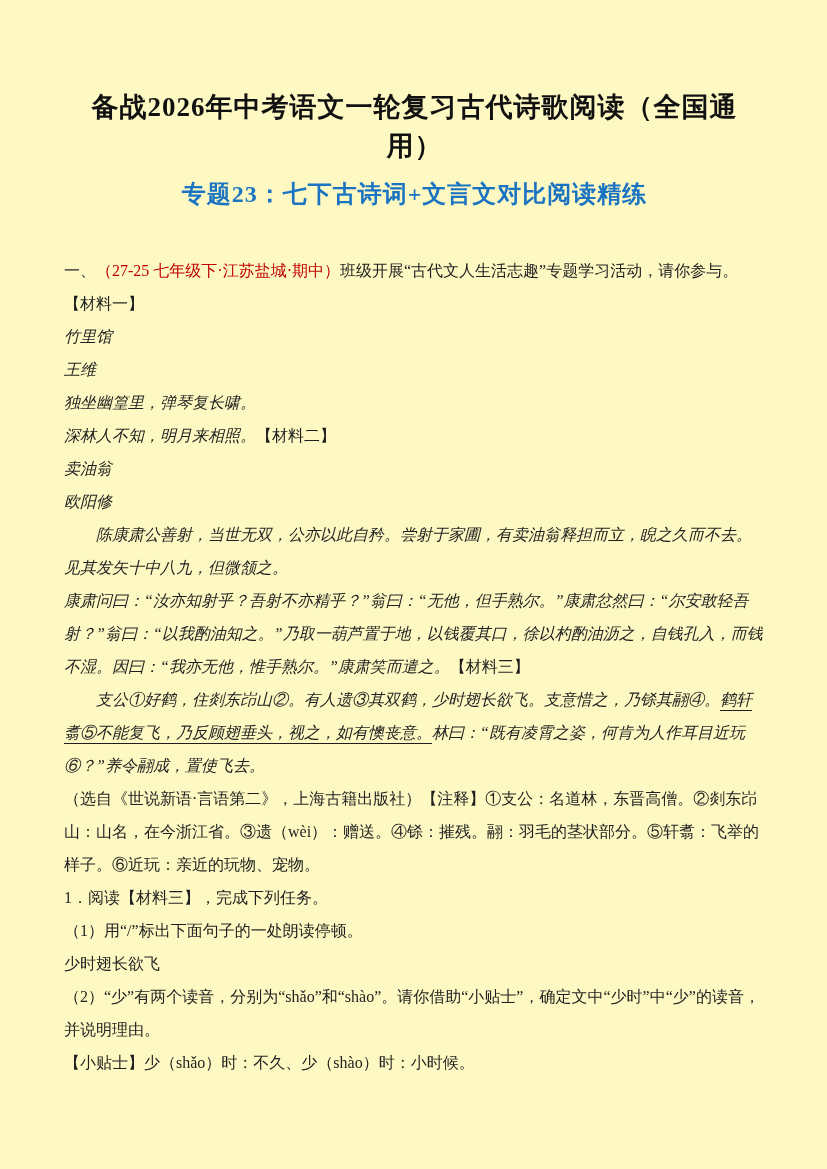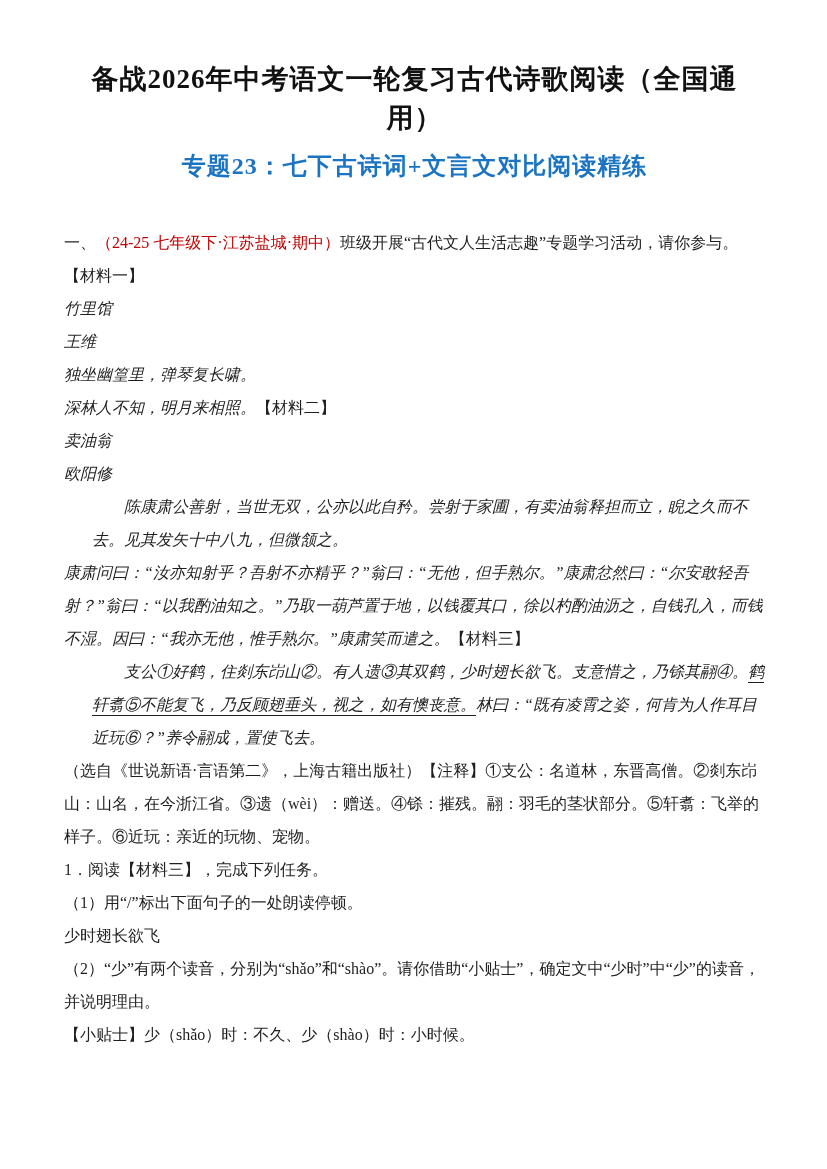--- a/index.html
+++ b/index.html
@@ -1,22 +1,22 @@
 <!DOCTYPE html>
 <html><head>
 <meta charset="utf-8">
 <style>
   html,body{margin:0;padding:0;background:#888;}
   .page{
     position:relative;
     width:827px;height:1169px;
     margin:0 auto;
-    background:#ffffff;
+    background:#fef9c3;
     box-sizing:border-box;
-    padding:60px 62px 0 64px;
+    padding:88px 62px 0 64px;
     font-family:"Liberation Serif","DejaVu Serif",serif;
     color:#1f1f1f;
     overflow:hidden;
   }
   .title{
     margin:0 0 12px 0;
     text-align:center;
     font-size:27px;
     font-weight:bold;
     color:#111111;
@@ -30,33 +30,33 @@
     font-weight:bold;
     color:#1b74c2;
     letter-spacing:1px;
     line-height:1.4;
   }
   p{margin:0;font-size:16px;line-height:33px;}
   .song{font-family:"Liberation Serif","DejaVu Serif",serif;font-style:normal;}
   .kai{font-family:"Liberation Serif","DejaVu Serif",serif;font-style:italic;}
   .kai .label{font-style:normal;}
   .center{text-align:left;}
-  .indent{text-indent:2em;margin-left:28px;}
+  .indent{text-indent:2em;}
   .red{color:#c00000;}
   .underline{text-decoration:underline;text-underline-offset:5px;}
 </style>
 </head>
 <body>
 
 <div class="page">
 
   <h1 class="title">备战2026年中考语文一轮复习古代诗歌阅读（全国通用）</h1>
   <h2 class="subtitle">专题23：七下古诗词+文言文对比阅读精练</h2>
 
-  <p class="song"><span>一、</span><span class="red">（24-25 七年级下·江苏盐城·期中）</span><span>班级开展“古代文人生活志趣”专题学习活动，请你参与。</span></p>
+  <p class="song"><span>一、</span><span class="red">（27-25 七年级下·江苏盐城·期中）</span><span>班级开展“古代文人生活志趣”专题学习活动，请你参与。</span></p>
 
   <p class="song">【材料一】</p>
 
   <div class="kai">
     <p class="center">竹里馆</p>
     <p class="center">王维</p>
     <p class="center">独坐幽篁里，弹琴复长啸。</p>
     <p><span>深林人不知，明月来相照。</span><span class="label song">【材料二】</span></p>
   </div>
 

